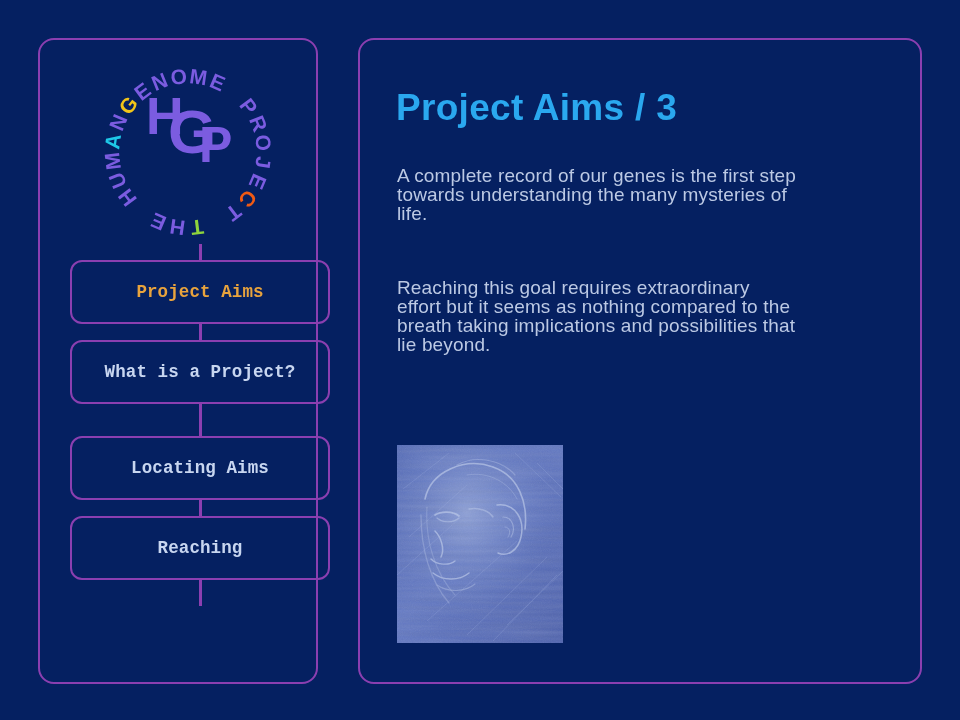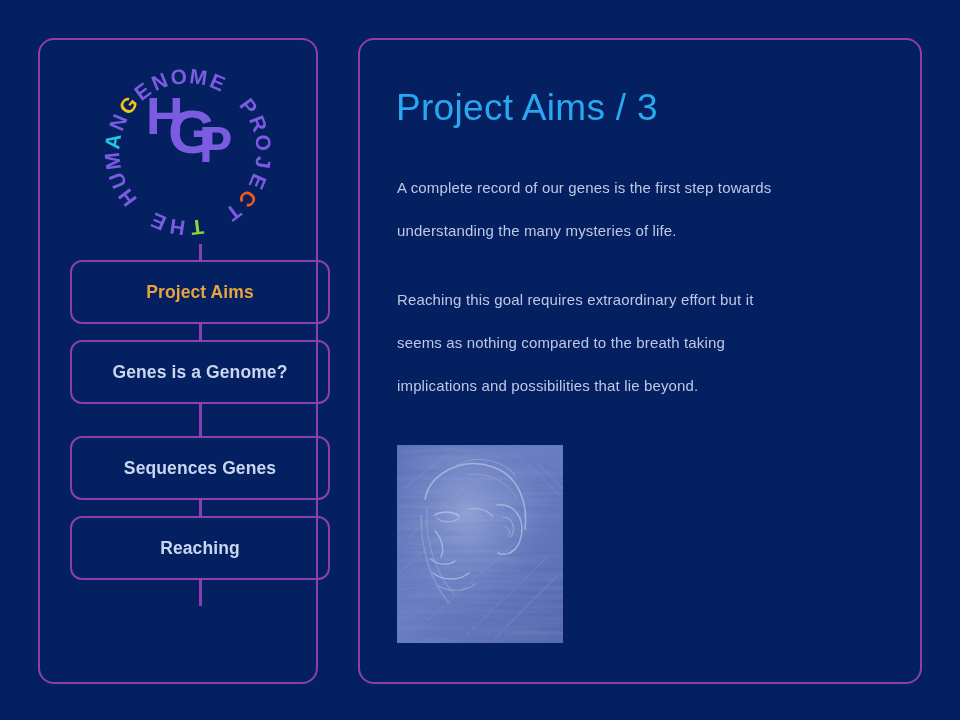--- a/index.html
+++ b/index.html
@@ -34,20 +34,21 @@
     height: 200px;
   }
   #logo svg { display: block; width: 200px; height: 200px; }
 
   
   #nav {
     position: absolute;
     left: 70px;
     top: 244px;
     width: 260px;
+    font-family: Liberation Mono, monospace;
   }
   .nav-connector {
     width: 3px;
     height: 16px;
     background: #8b3fb0;
     margin: 0 auto;
   }
   .nav-item {
     height: 64px;
     border: 2px solid #8b3fb0;
@@ -69,31 +70,31 @@
     margin: 0 auto;
   }
 
   
   #page-title {
     position: absolute;
     left: 396px;
     top: 87px;
     color: #2aa8ef;
     font-size: 37px;
-    font-weight: normal;
+    font-weight: bold;
     letter-spacing: 0.3px;
     white-space: nowrap;
   }
   .body-par {
     position: absolute;
     left: 397px;
     width: 400px;
     color: #bcc9e4;
-    font-size: 15px;
-    line-height: 43px;
+    font-size: 19px;
+    line-height: 19px;
     letter-spacing: 0.15px;
   }
   #par-1 { top: 166px; }
   #par-2 { top: 278px; }
 
   #thumb {
     position: absolute;
     left: 397px;
     top: 445px;
     width: 166px;
@@ -146,28 +147,28 @@
 
 <div id="nav">
   <div class="nav-connector"></div>
 
   <div class="nav-item active">
     <span>Project Aims</span>
   </div>
   <div class="nav-connector"></div>
 
   <div class="nav-item">
-    <span>Genes is a Genome?</span>
+    <span>What is a Project?</span>
   </div>
   <div class="nav-connector"></div>
 
   <div class="nav-connector"></div>
 
   <div class="nav-item">
-    <span>Sequences Genes</span>
+    <span>Locating Aims</span>
   </div>
   <div class="nav-connector"></div>
 
   <div class="nav-item">
     <span>Reaching</span>
   </div>
   <div class="nav-tail"></div>
 </div>
 
 <div id="page-title">Project Aims / 3</div>

